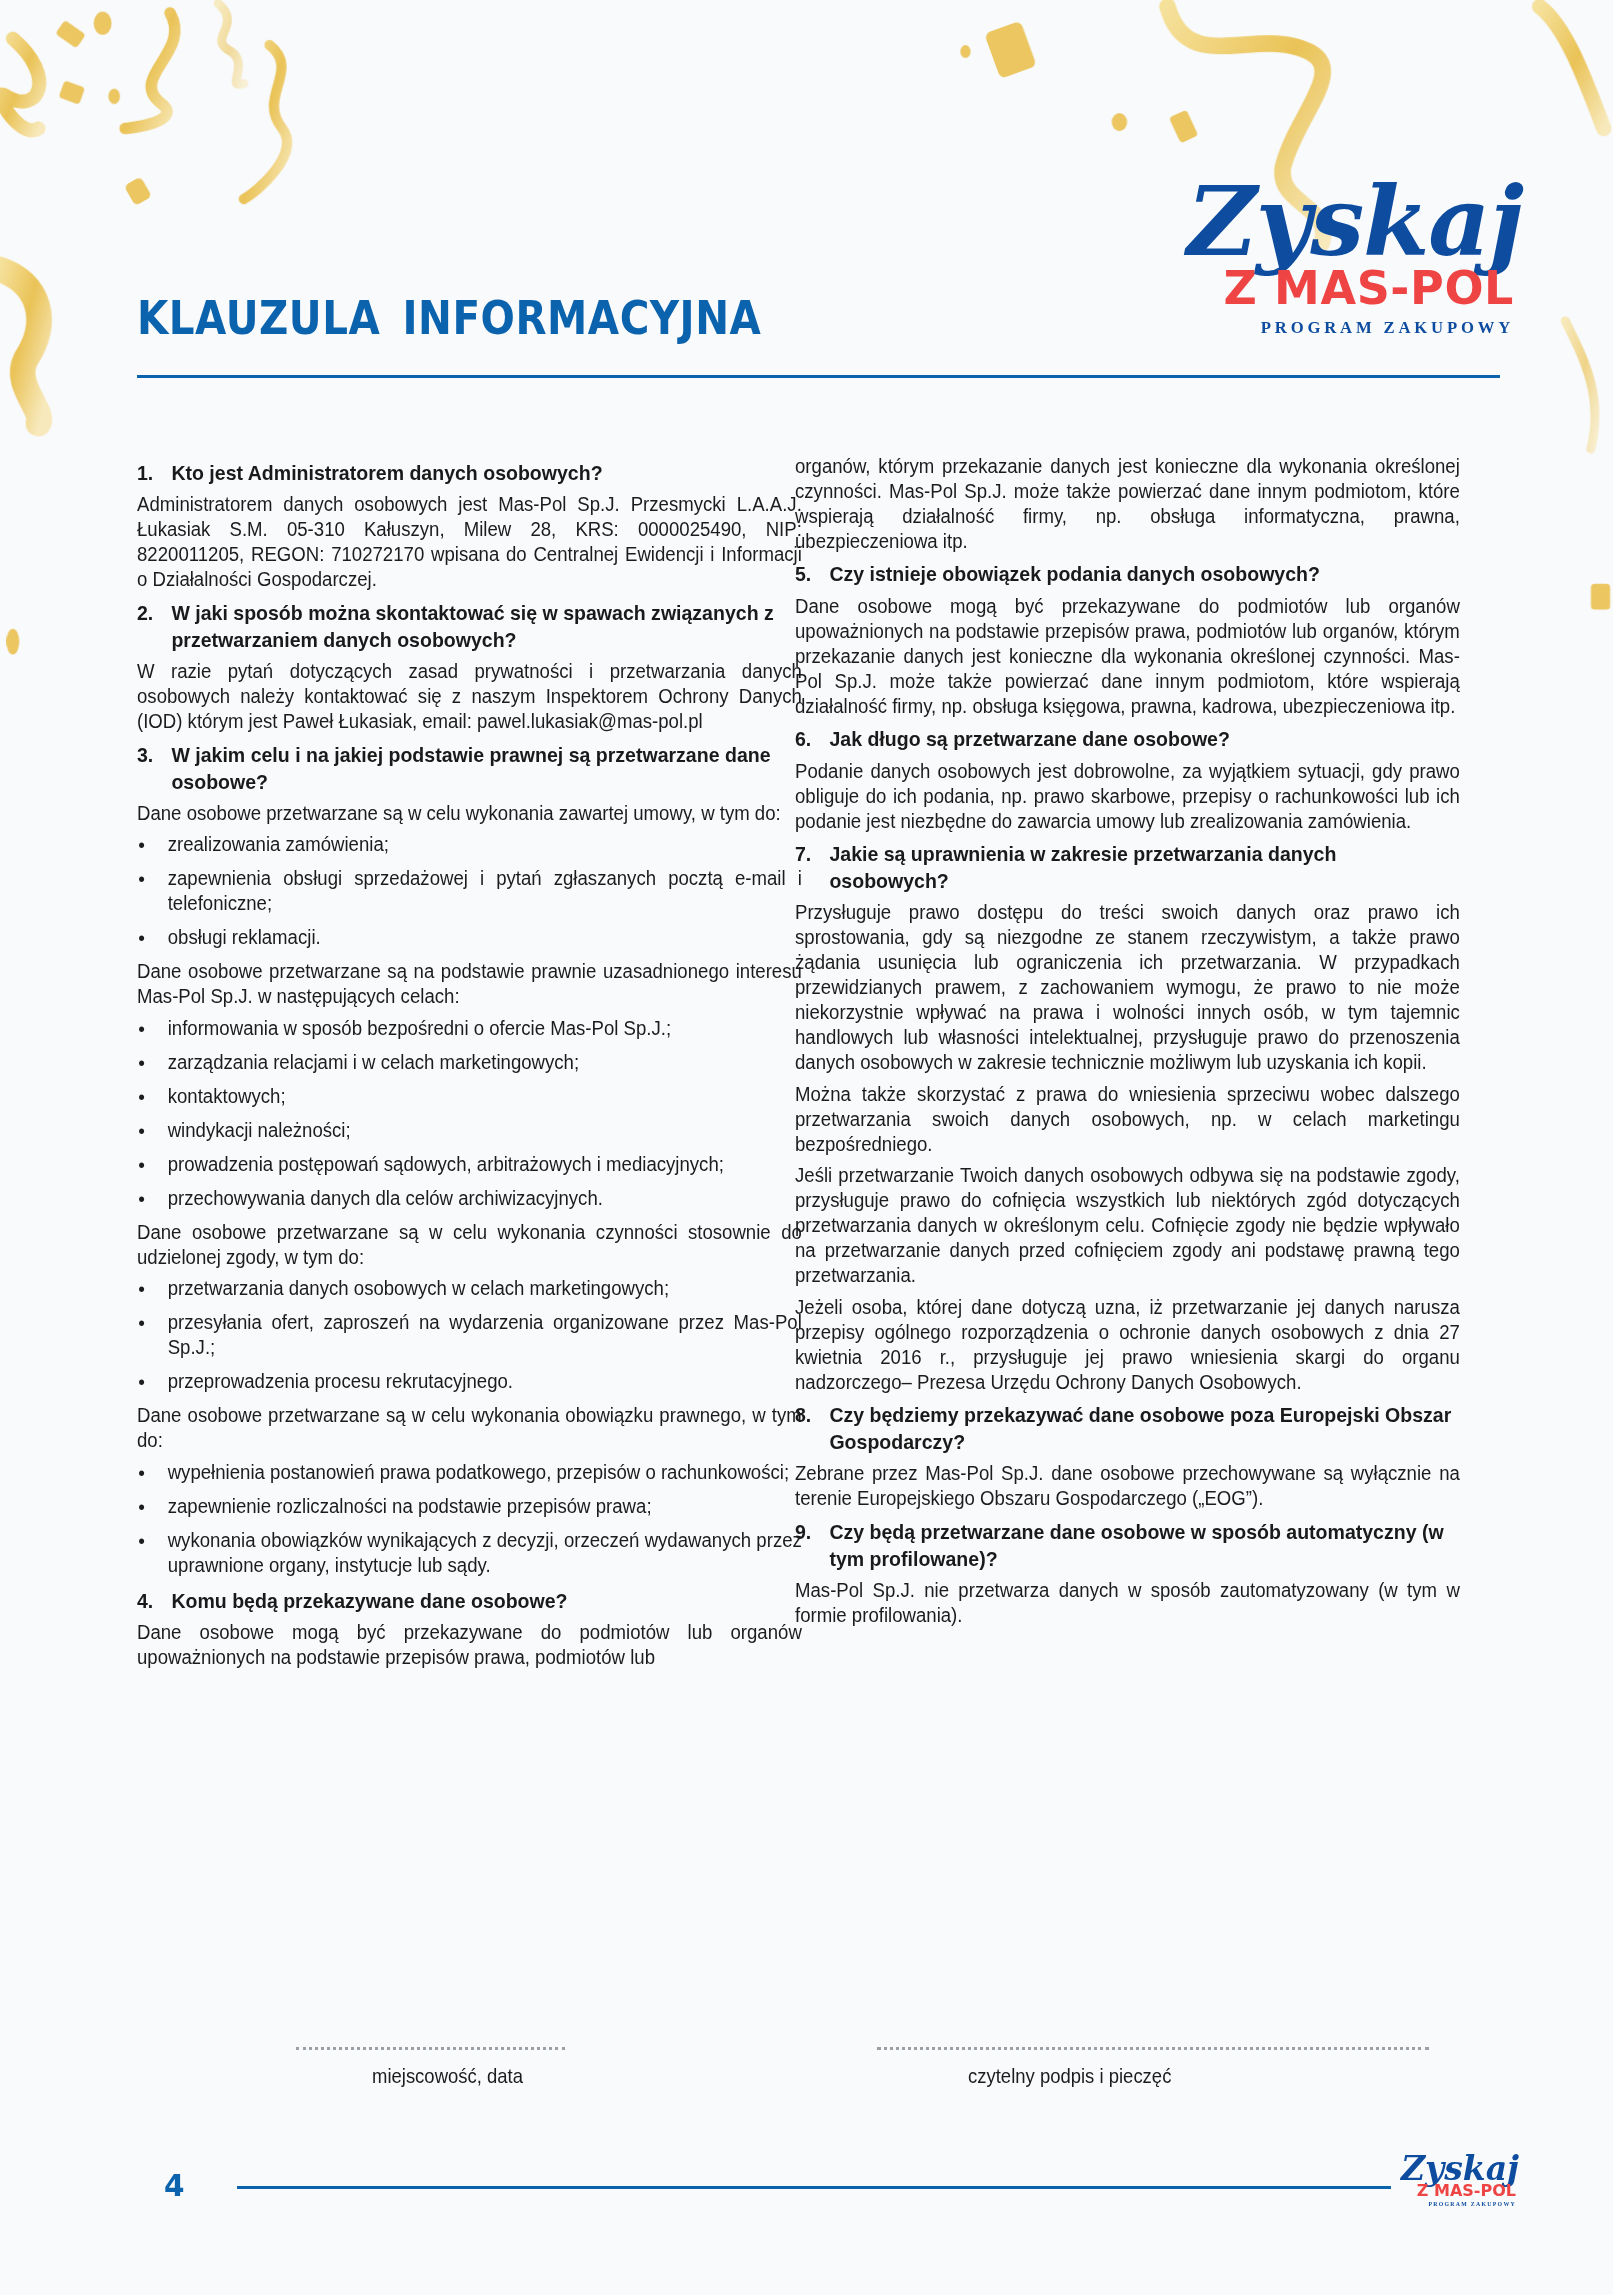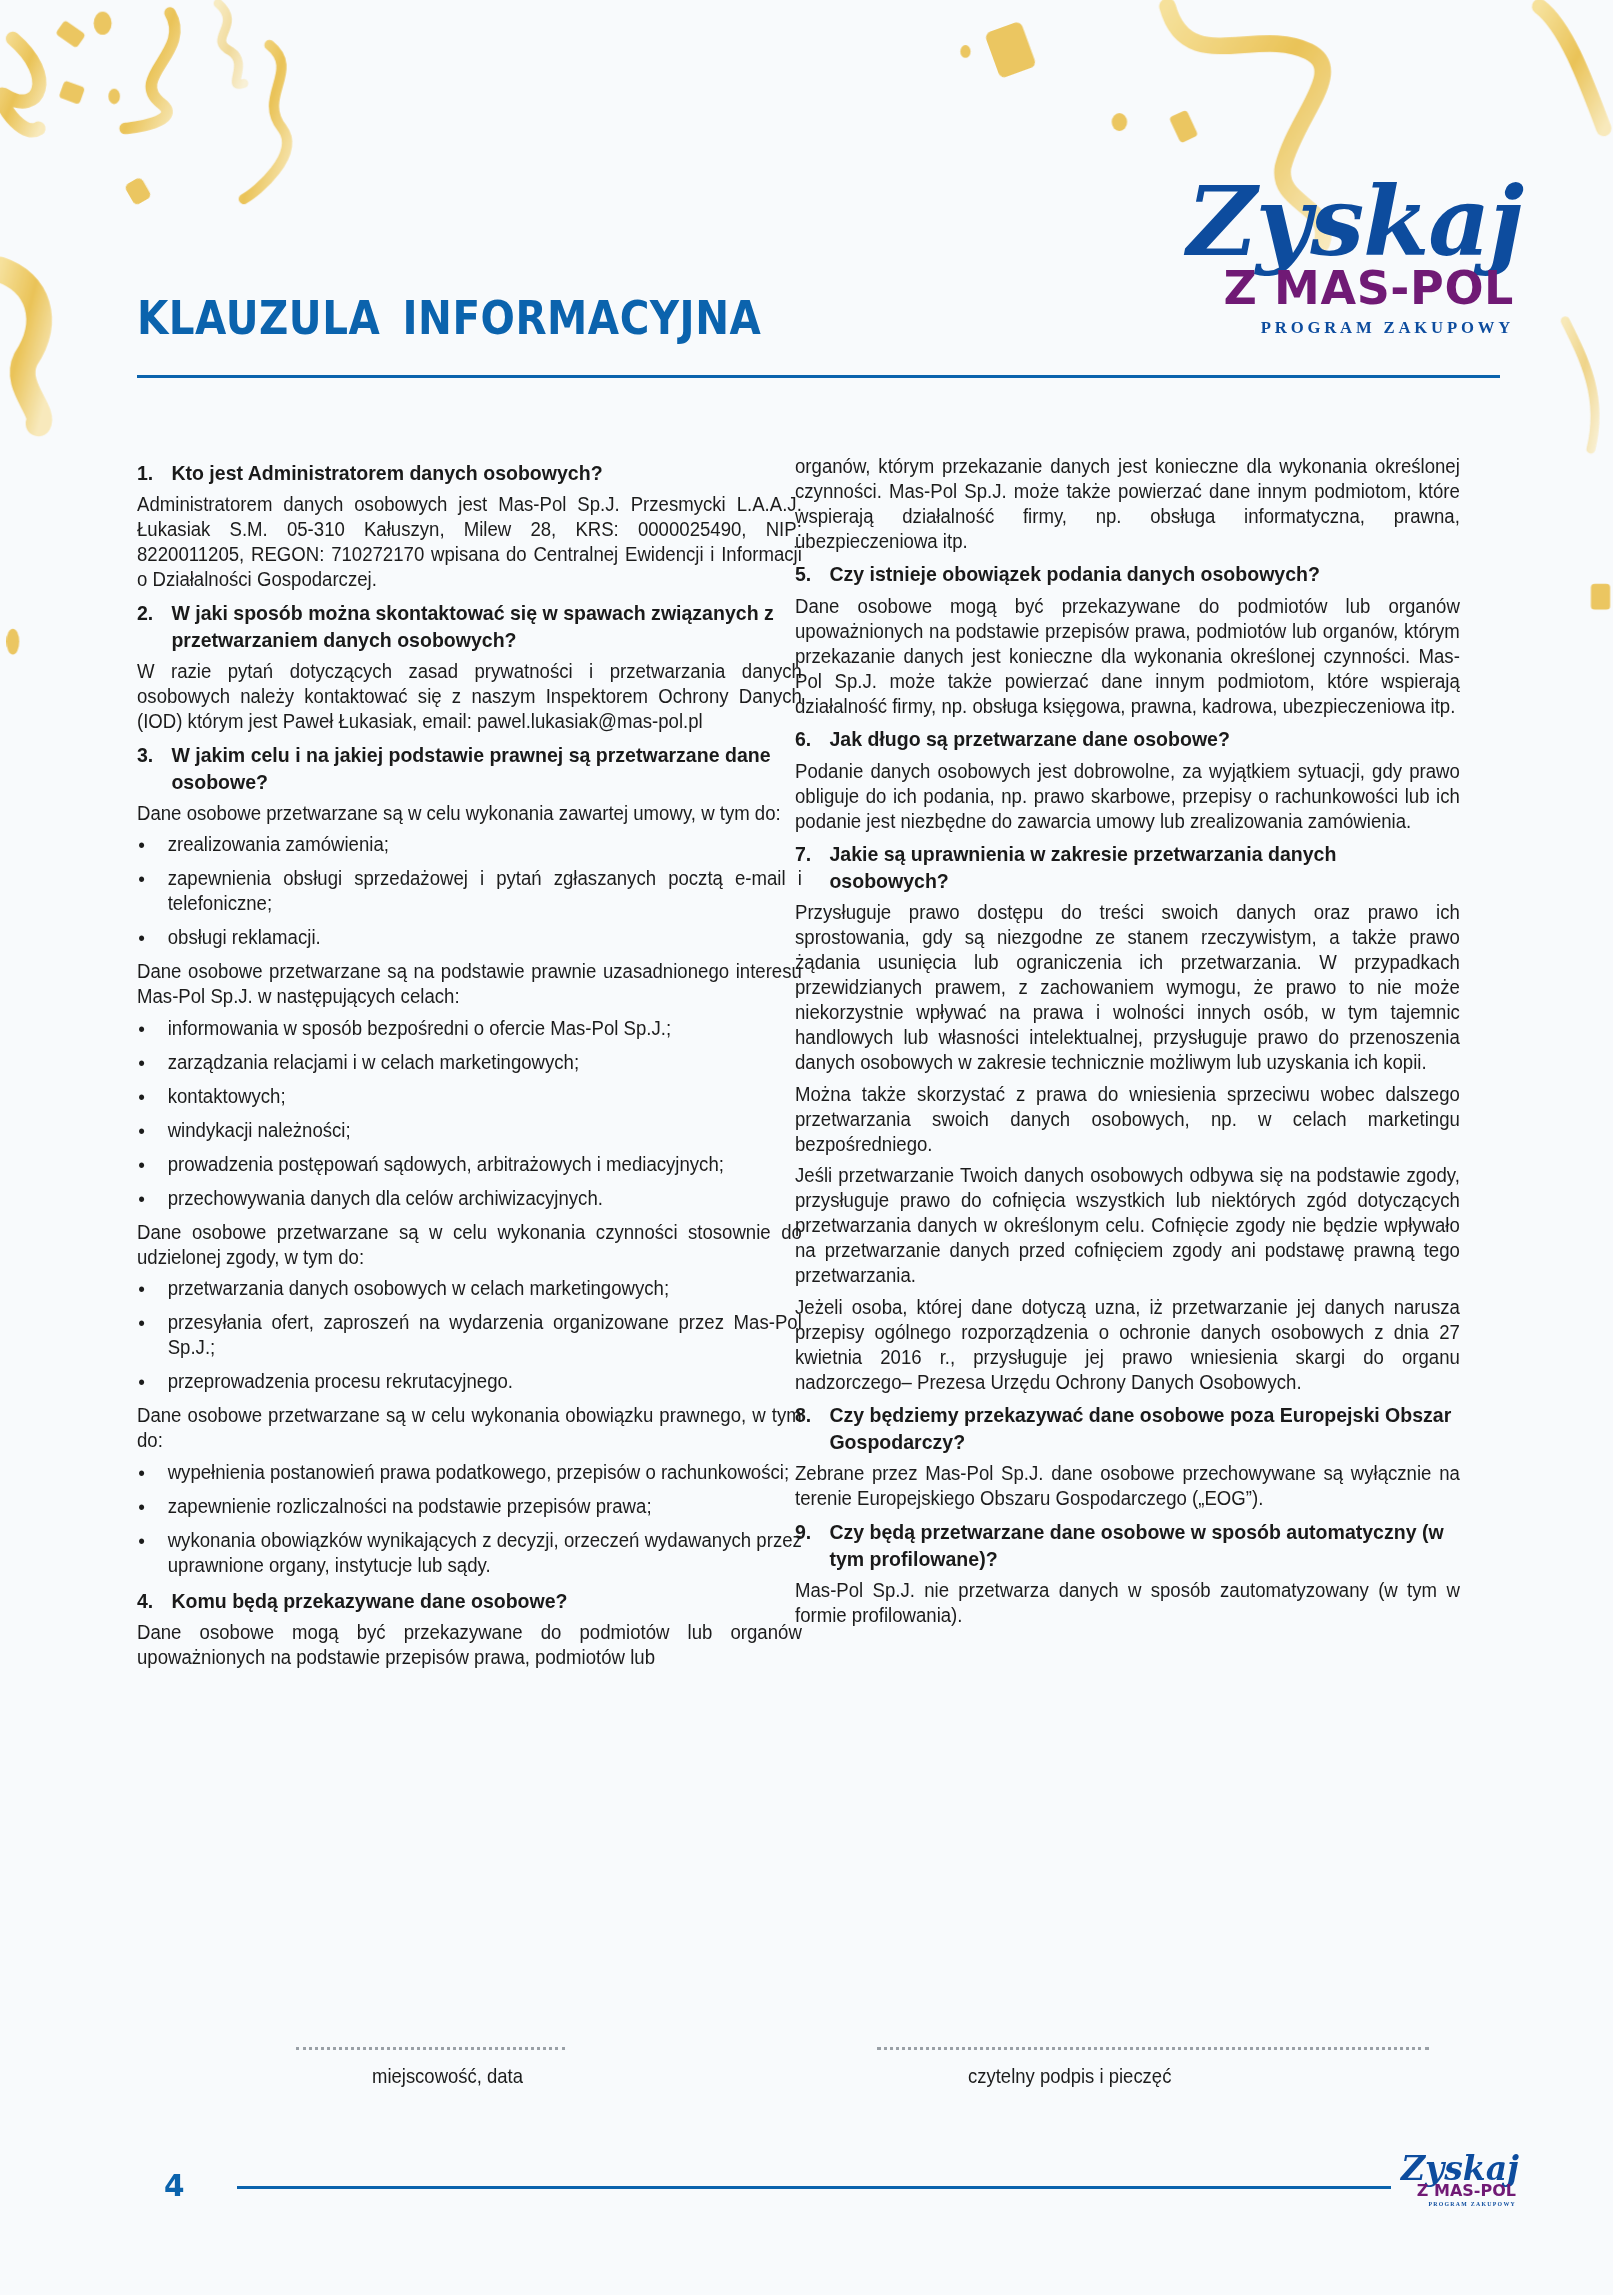--- a/index.html
+++ b/index.html
@@ -19,21 +19,21 @@
     font-size: 47px; font-weight: bold; color: #0b63ad;
     letter-spacing: 0.6px; transform: scaleX(0.86); transform-origin: left center;
     white-space: nowrap; word-spacing: 9px;
   }
   .header-rule {
     position: absolute; left: 137px; top: 375px; width: 1363px; height: 3.2px;
     background: #0b63ad;
   }
   .logo { position: absolute; text-align: right; }
   .logo-main { font-family: "DejaVu Serif", serif; font-weight: bold; font-style: italic; color: #0d4c9e; line-height: 1; }
-  .logo-sub { font-family: "DejaVu Sans", sans-serif; font-weight: bold; color: #701a75; line-height: 1; }
+  .logo-sub { font-family: "DejaVu Sans", sans-serif; font-weight: bold; color: #ef4444; line-height: 1; }
   .logo-tag { font-family: Liberation Serif, serif; font-weight: bold; color: #0d4c9e; line-height: 1; }
   .logo-top { left: 1187px; top: 174px; width: 327px; }
   .logo-top .logo-main { font-size: 96px; letter-spacing: -1.3px; }
   .logo-top .logo-sub { font-size: 46px; margin-top: -5.1px; letter-spacing: 0.6px; }
   .logo-top .logo-tag { font-size: 16.7px; letter-spacing: 3.8px; margin-top: 9px; }
   .logo-foot { left: 1401px; top: 2152px; width: 115px; }
   .logo-foot .logo-main { font-size: 33px; }
   .logo-foot .logo-sub { font-size: 16px; margin-top: -1.9px; }
   .logo-foot .logo-tag { font-size: 5.8px; letter-spacing: 1.3px; margin-top: 2.6px; }
 

